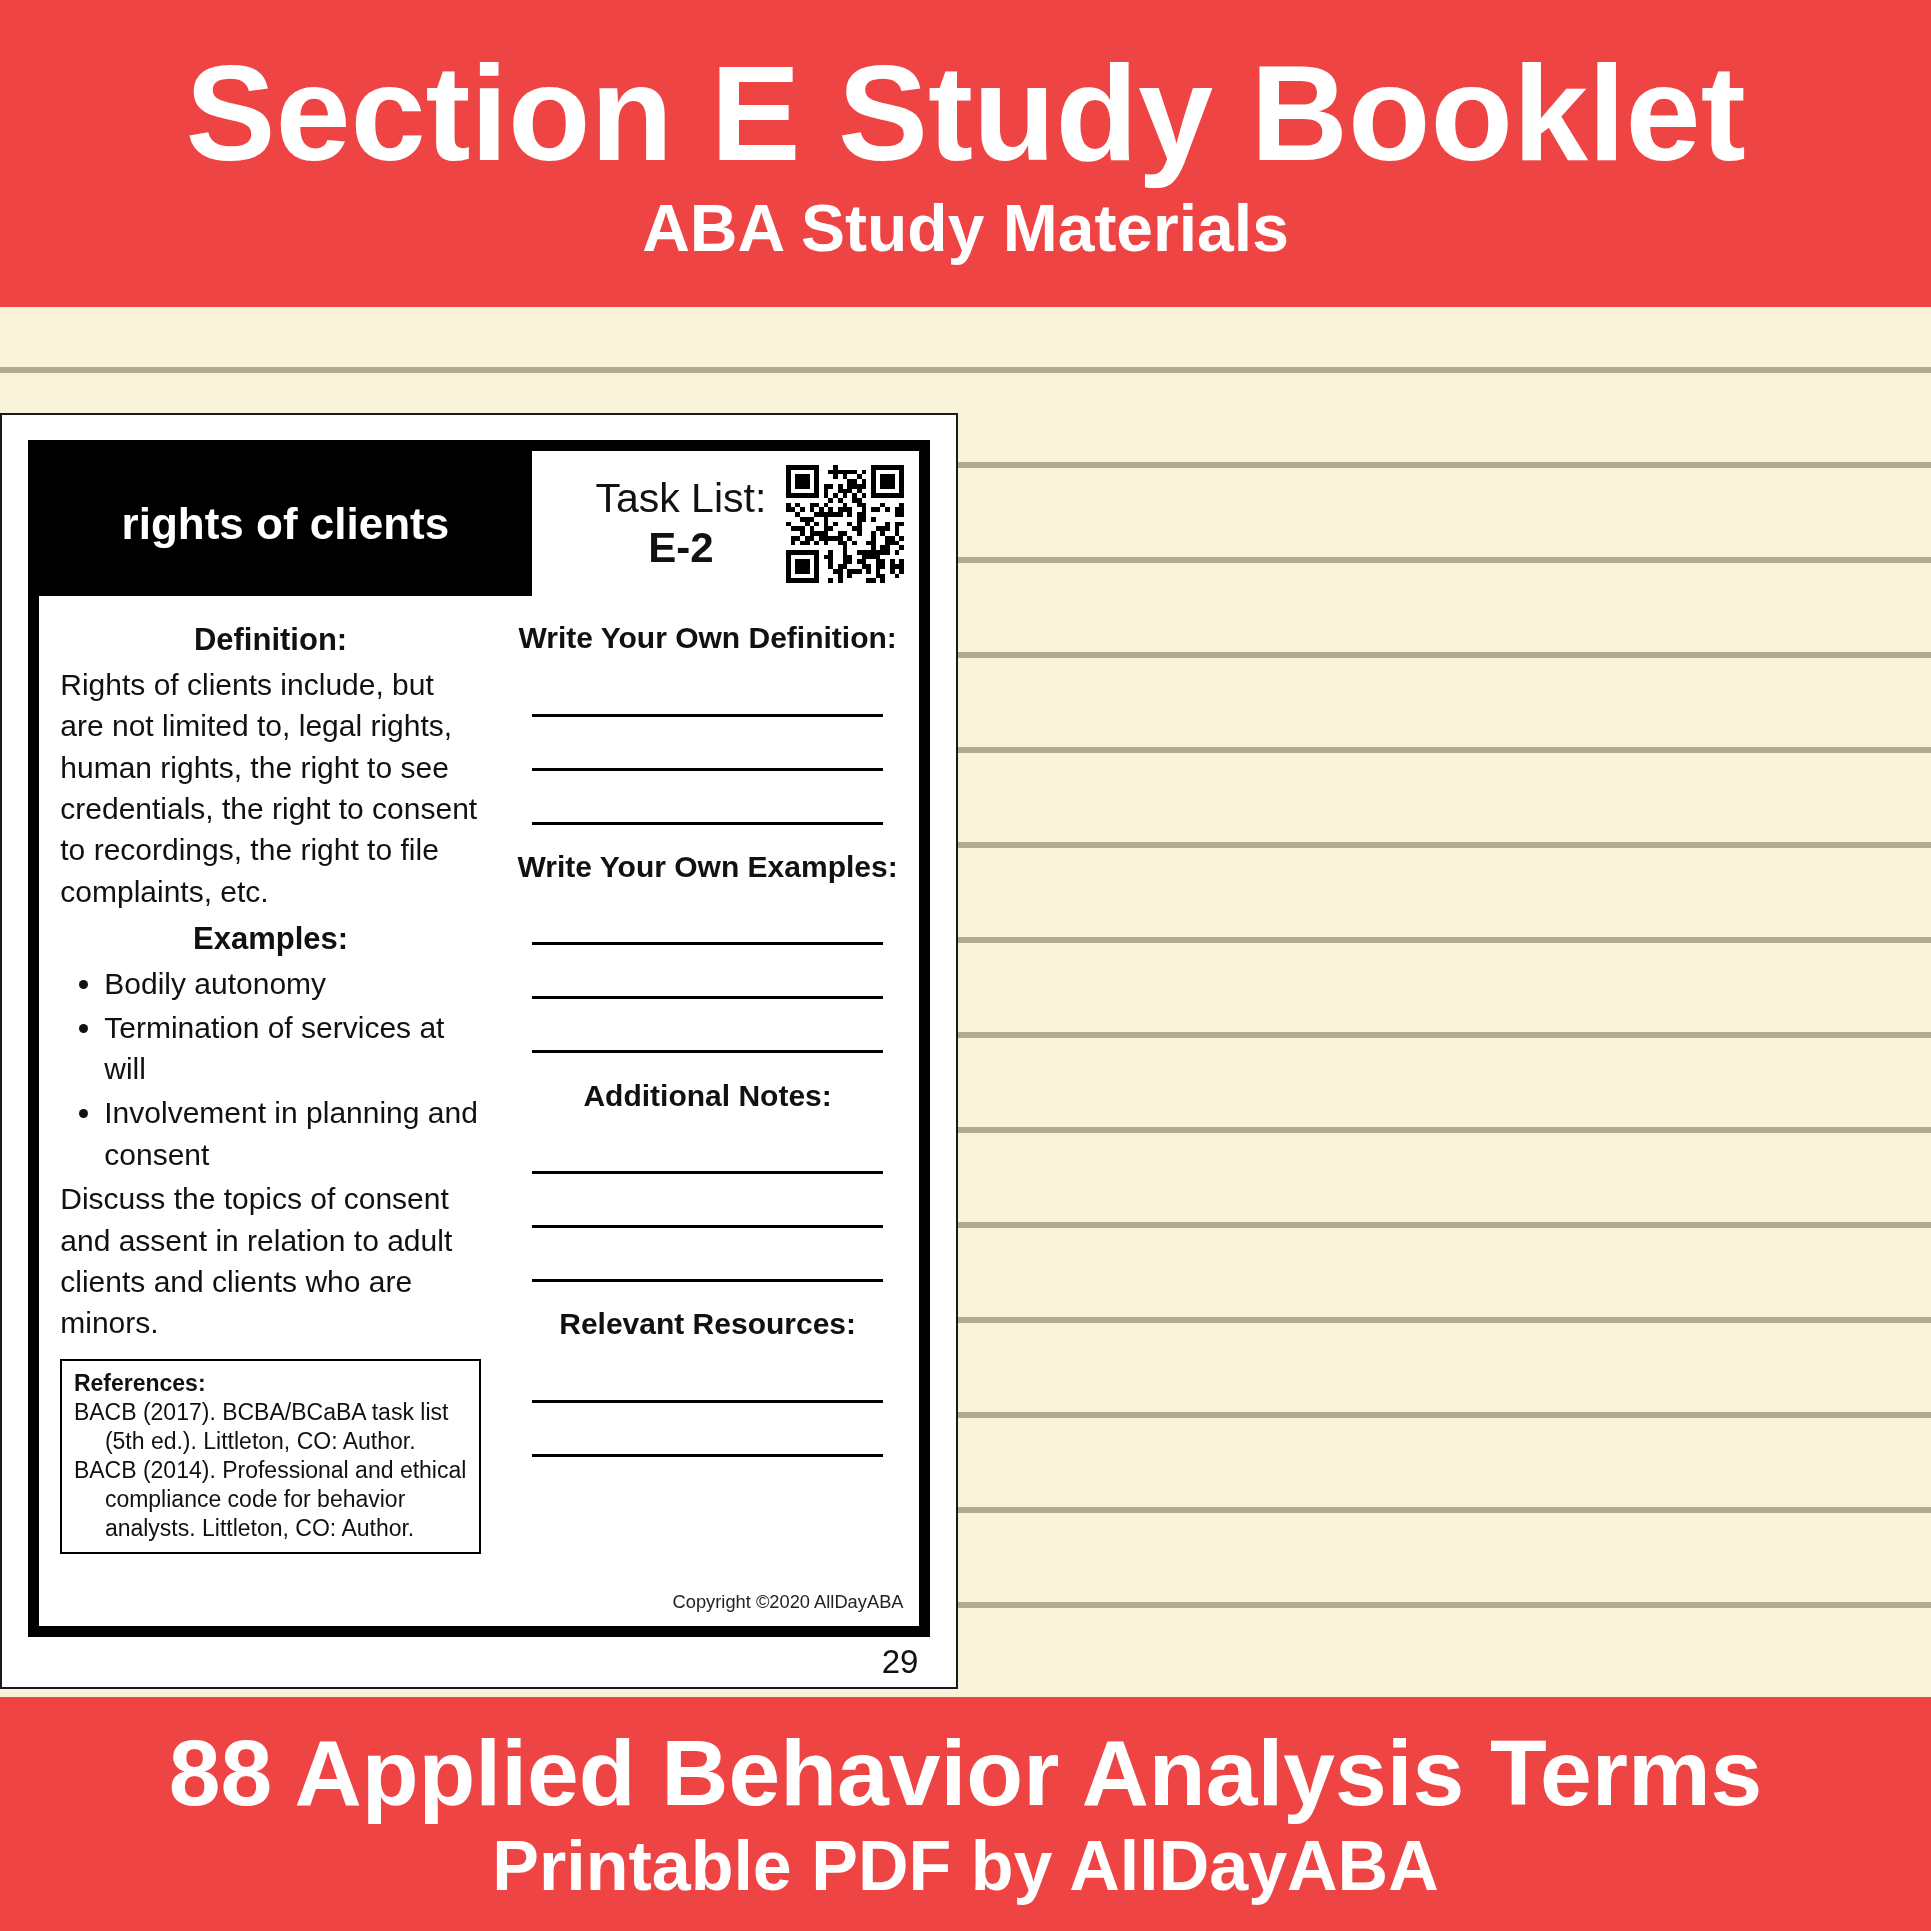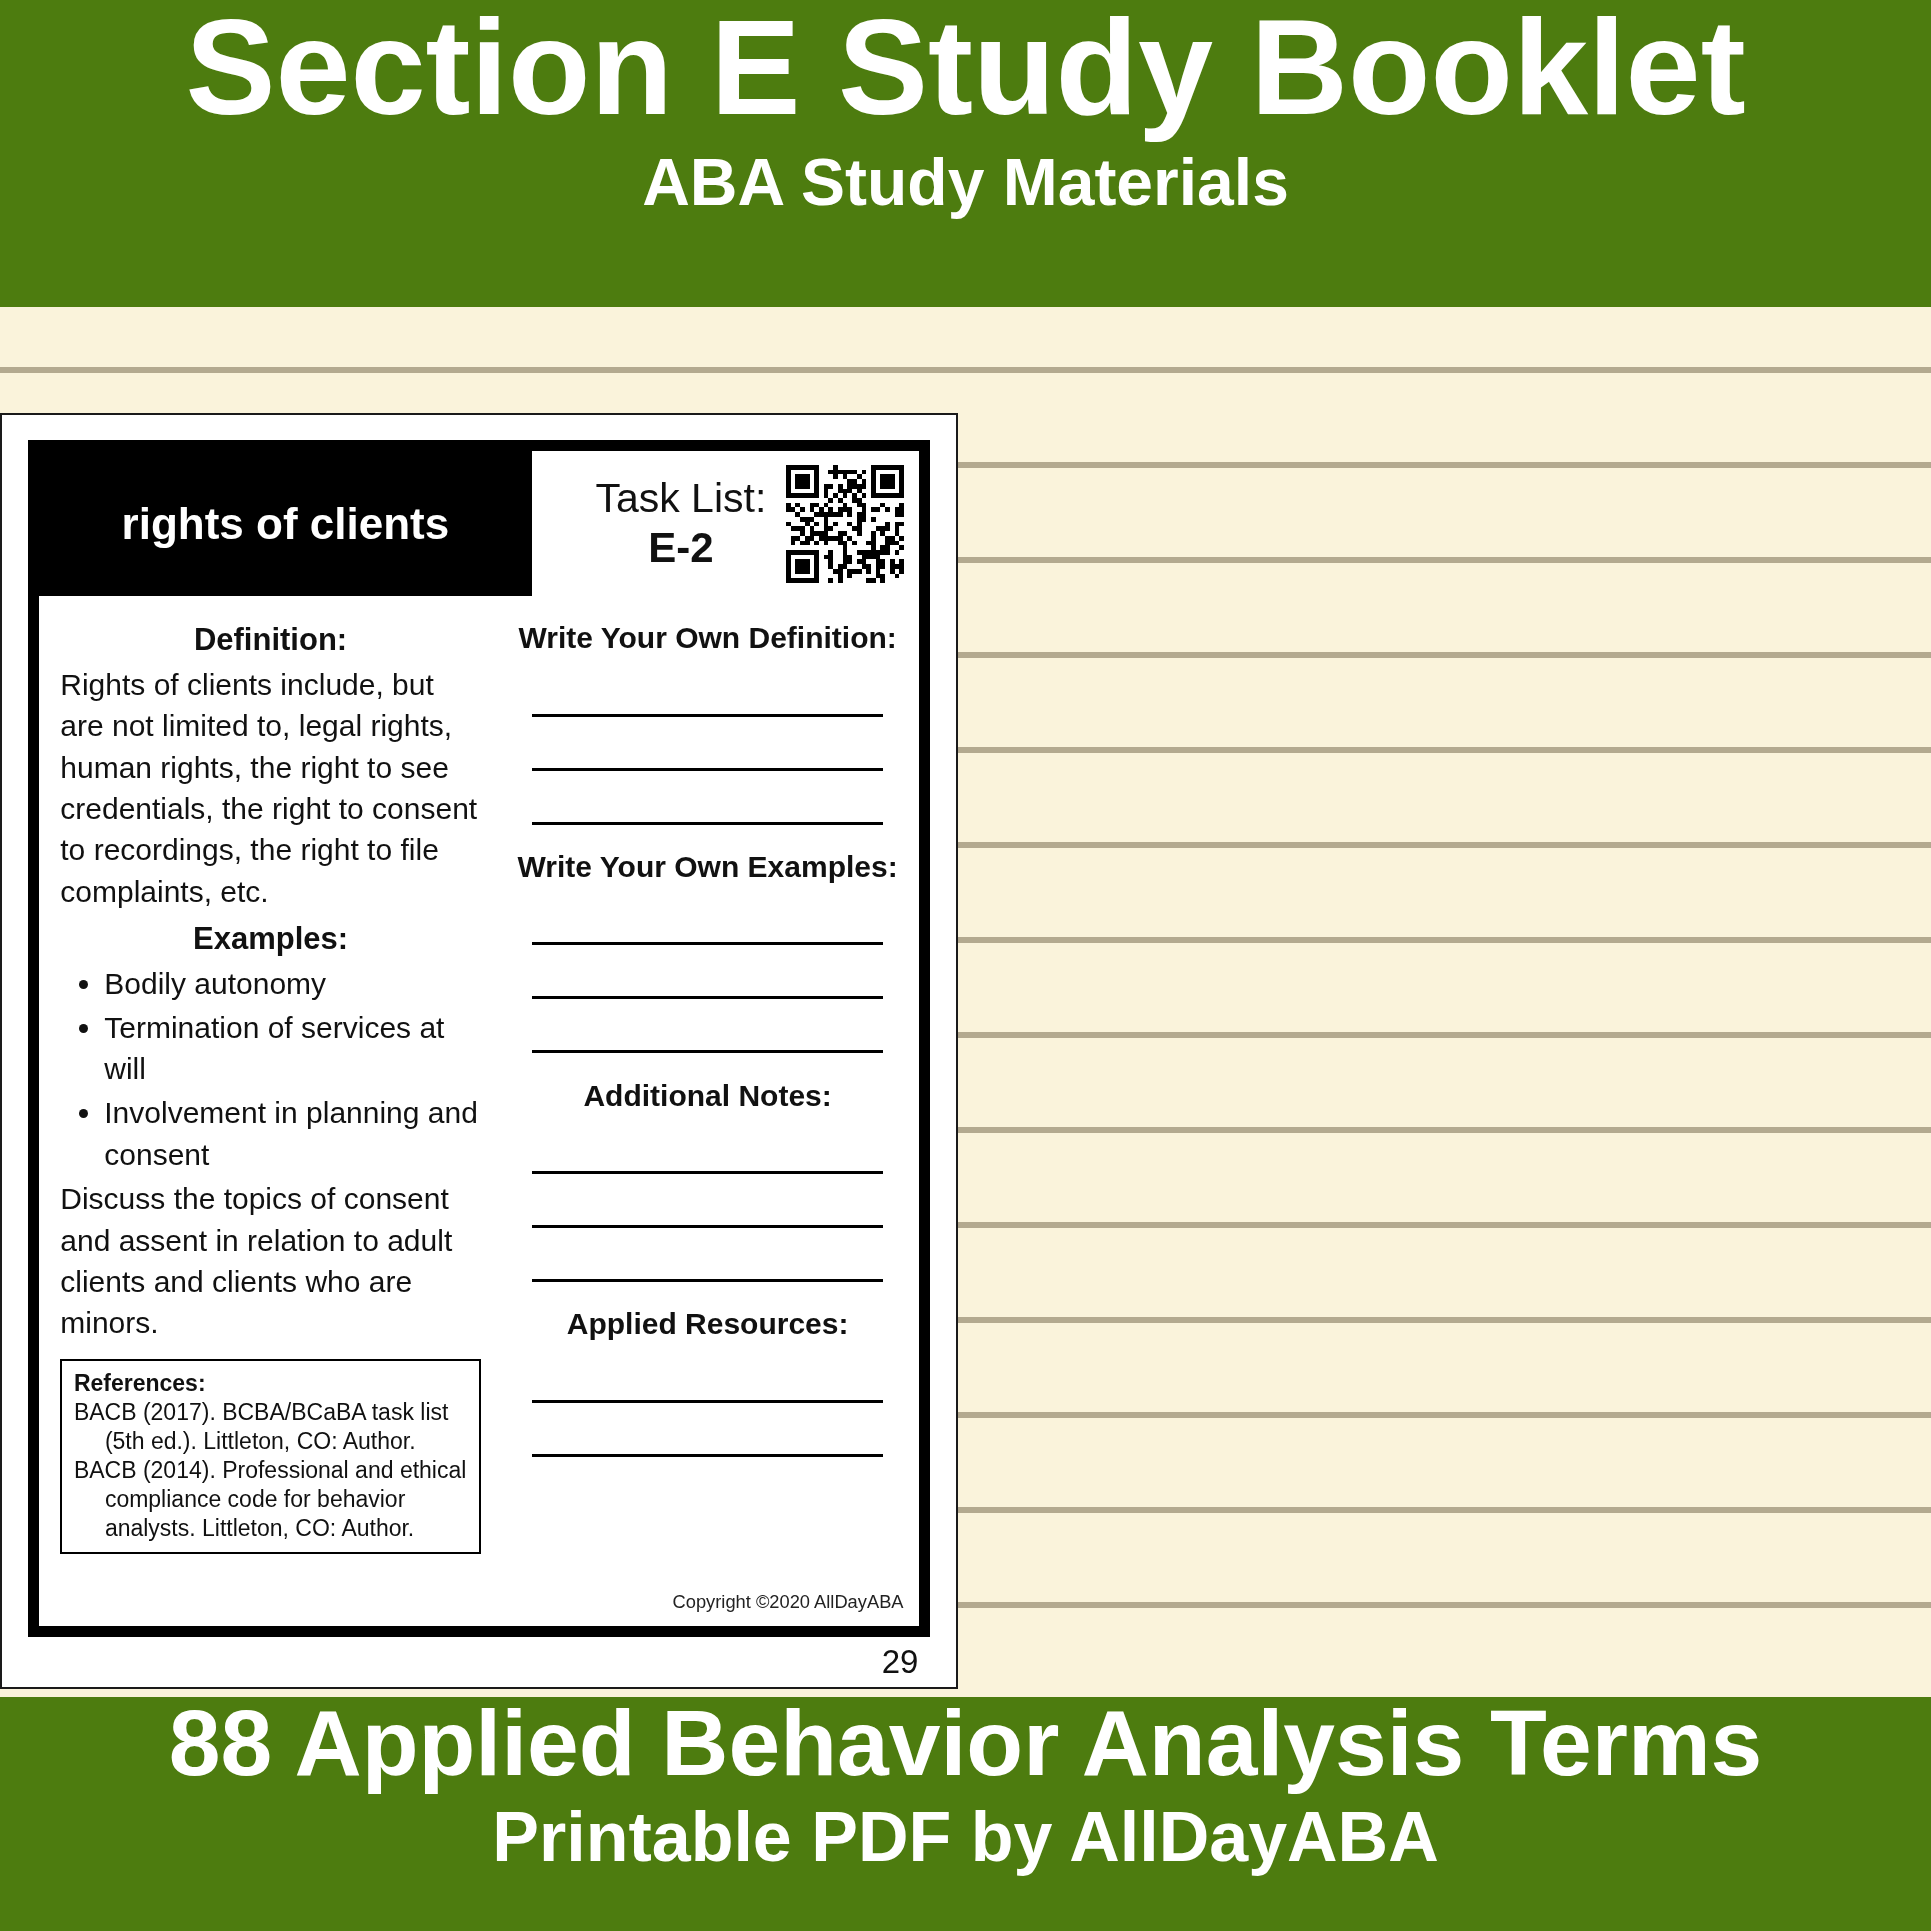--- a/index.html
+++ b/index.html
@@ -6,22 +6,22 @@
   html, body { margin: 0; padding: 0; }
   body {
     width: 1931px; height: 1931px;
     font-family: "Liberation Sans", sans-serif;
     background: #FAF3DB;
     overflow: hidden;
   }
   .poster { width: 1931px; height: 1931px; display: flex; flex-direction: column; }
 
   
-  .band { background: #4d7c0f; color: #fff; text-align: center; flex-shrink: 0;
-          display: flex; flex-direction: column; justify-content: flex-start; }
+  .band { background: #ef4444; color: #fff; text-align: center; flex-shrink: 0;
+          display: flex; flex-direction: column; justify-content: center; }
   .top-band { height: 307px; gap: 13.5px; }
   .main-title { font-size: 135px; font-weight: bold; line-height: 1; white-space: nowrap; }
   .main-subtitle { font-size: 66px; font-weight: bold; line-height: 1; white-space: nowrap; }
   .bottom-band { height: 234px; gap: 11.6px; }
   .footer-title { font-size: 93px; font-weight: bold; line-height: 1; white-space: nowrap; }
   .footer-subtitle { font-size: 70px; font-weight: bold; line-height: 1; white-space: nowrap; }
 
   
   .paper {
     height: 1390px; flex-shrink: 0;
@@ -444,21 +444,21 @@
                 <div class="blank-line"></div>
               </div>
 
             <div class="fill-heading">Additional Notes:</div>
             <div class="line-group">
                 <div class="blank-line"></div>
                 <div class="blank-line"></div>
                 <div class="blank-line"></div>
               </div>
 
-            <div class="fill-heading">Applied Resources:</div>
+            <div class="fill-heading">Relevant Resources:</div>
             <div class="line-group">
                 <div class="blank-line"></div>
                 <div class="blank-line"></div>
               </div>
 
             <div class="copyright">Copyright ©2020 AllDayABA</div>
           </div>
 
         </div>
       </div>

